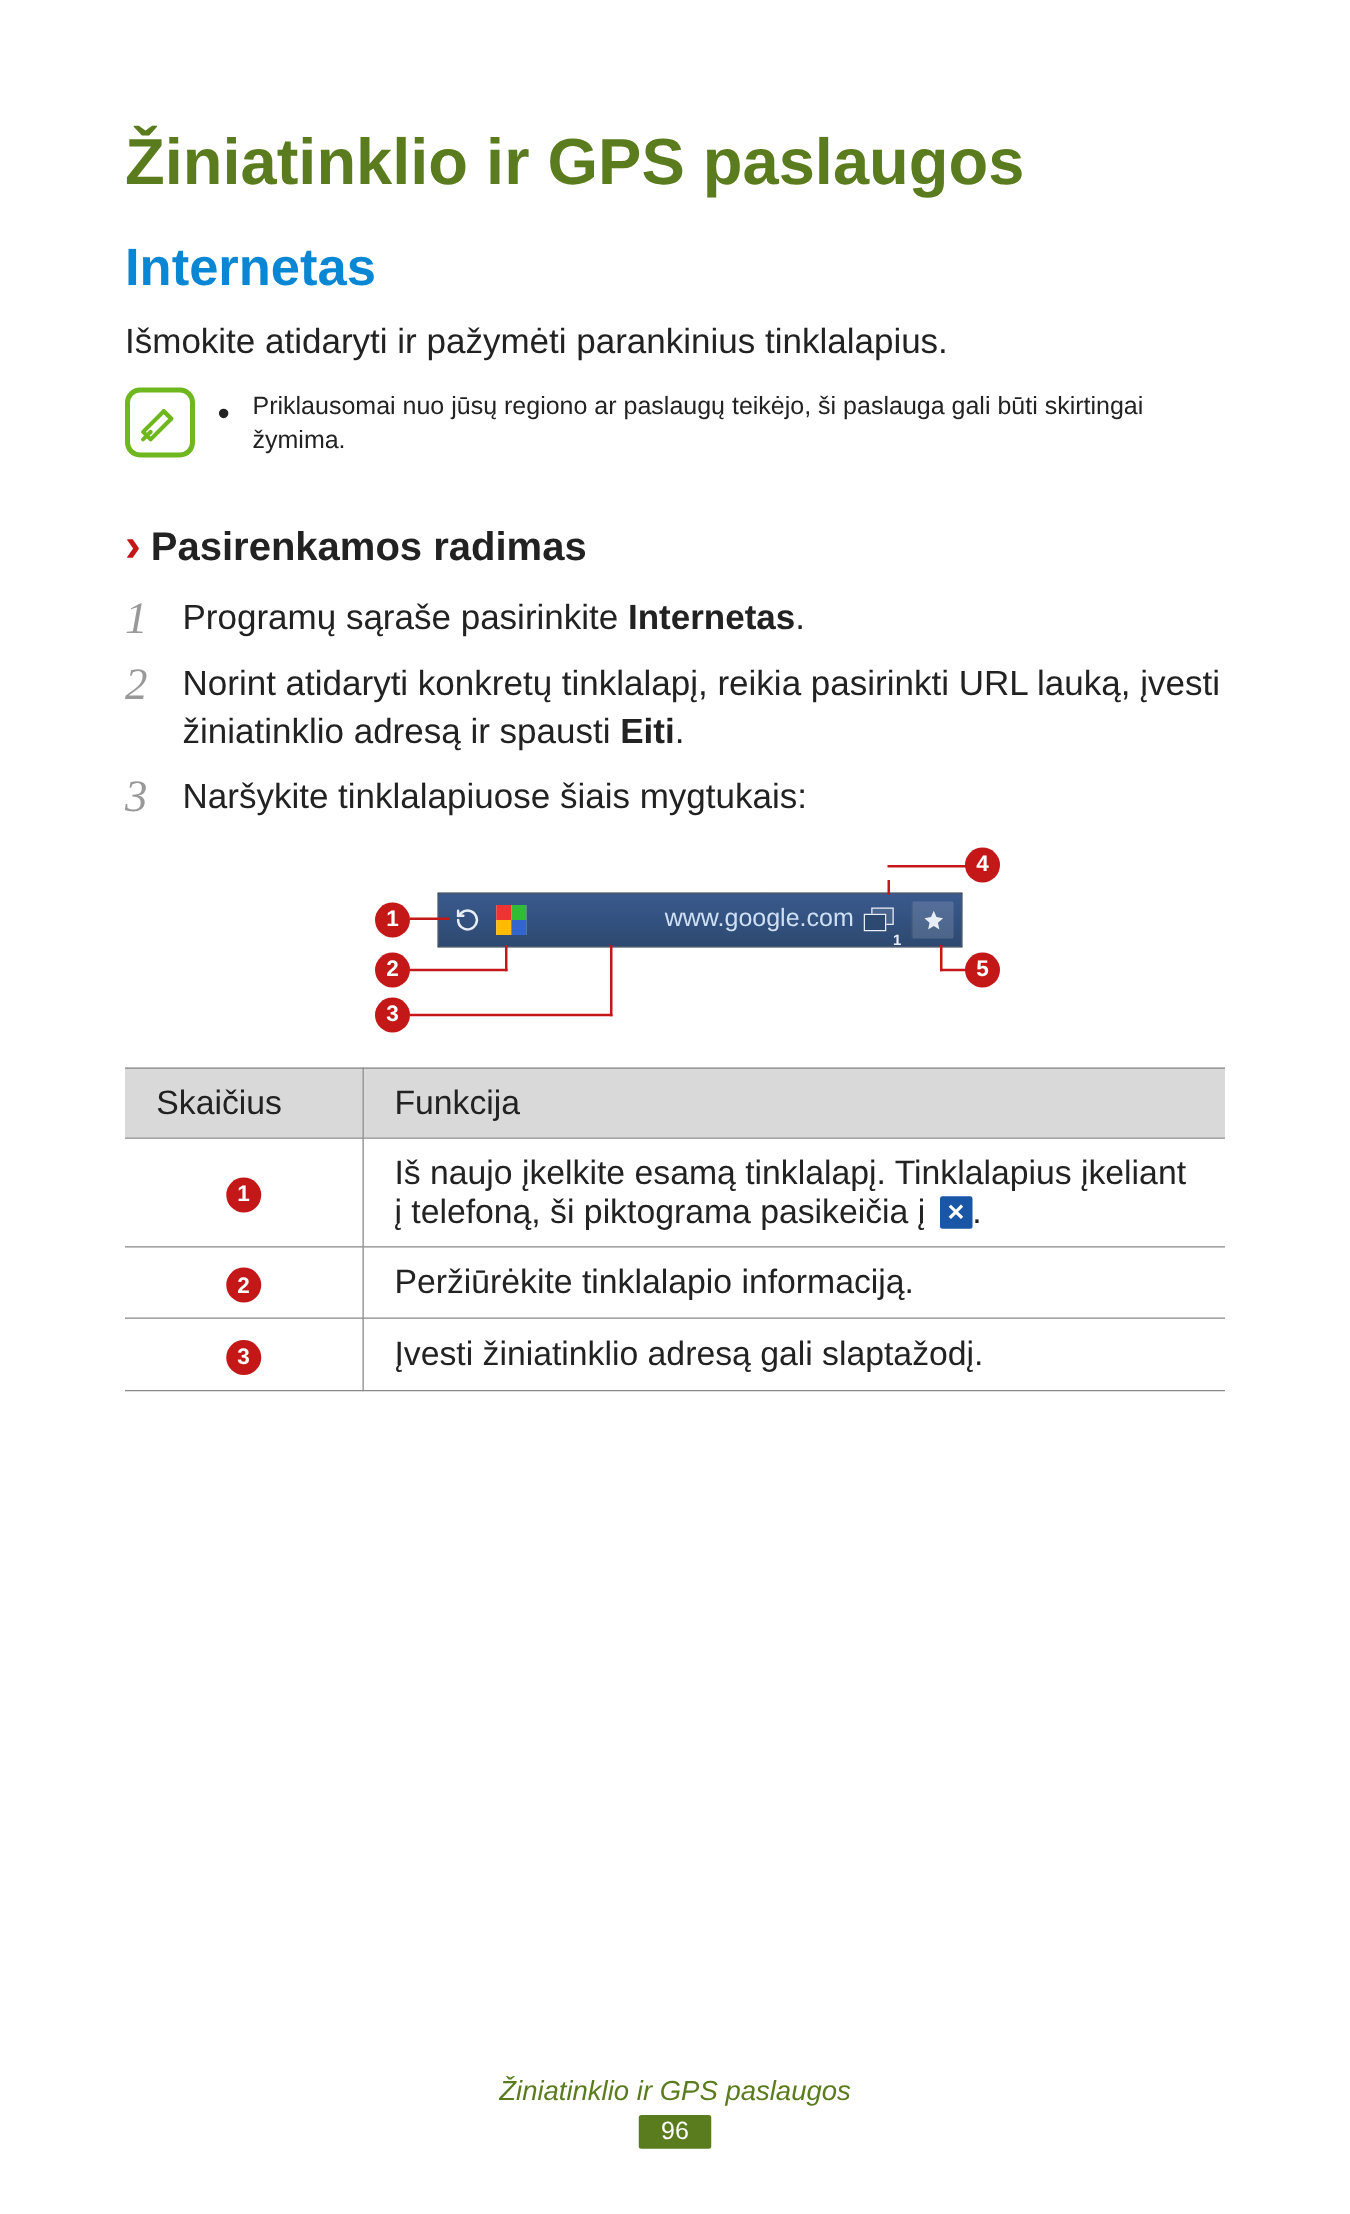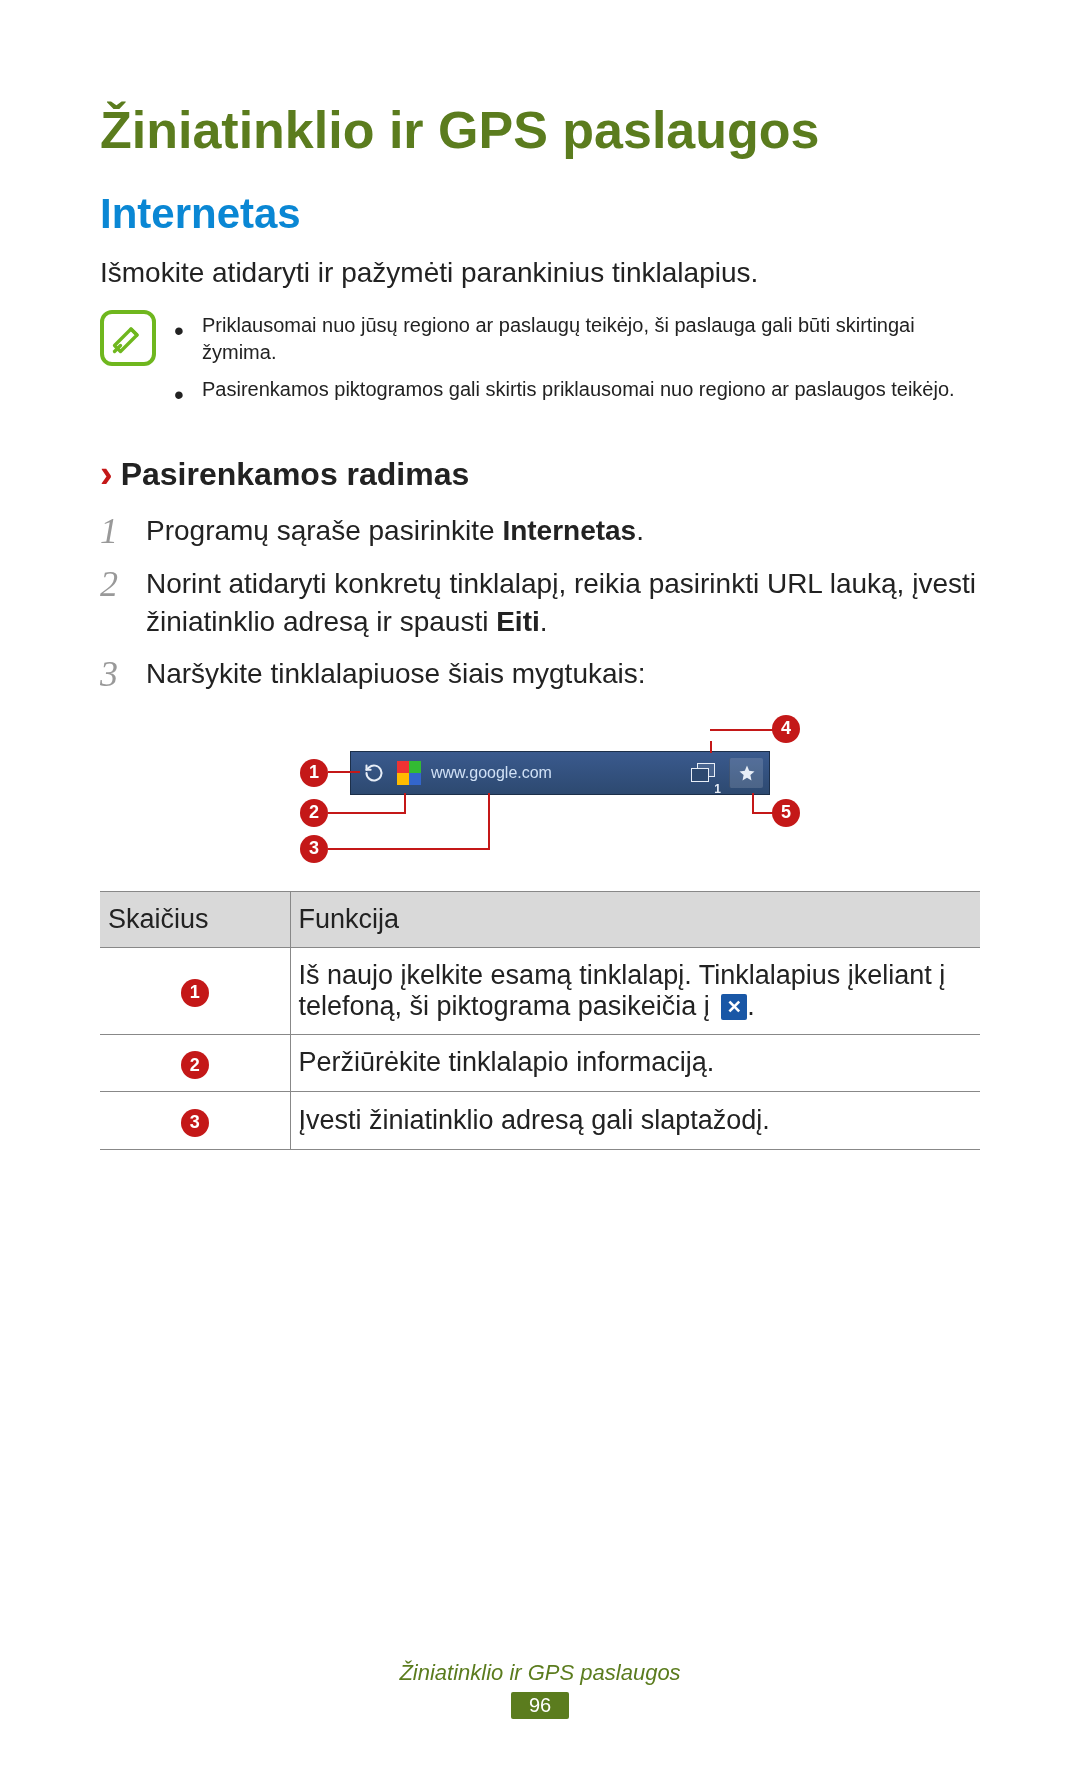--- a/index.html
+++ b/index.html
@@ -145,23 +145,24 @@
     grid-template-columns: 1fr 1fr;
     grid-template-rows: 1fr 1fr;
     margin: 0 6px;
   }
   .favicon-box span:nth-child(1){background:#e33;}
   .favicon-box span:nth-child(2){background:#3b3;}
   .favicon-box span:nth-child(3){background:#fb0;}
   .favicon-box span:nth-child(4){background:#36c;}
   .url-text {
     color: #cfe0f5;
-    font-size: 16px;
+    font-size: 20px;
     flex: 1;
     padding-left: 4px;
+    text-align: right;
   }
   .windows-btn {
     width: 40px;
     position: relative;
   }
   .win-stack {
     position: relative;
     width: 24px; height: 20px;
   }
   .win-stack span {
@@ -220,21 +221,21 @@
   .l5h { top: 97px; left: 492px; width: 22px; height: 2px; }
   .l5v { top: 78px; left: 492px; width: 2px; height: 21px; }
 
   table.func {
     width: 100%;
     border-collapse: collapse;
     font-size: 27px;
     margin-top: 6px;
   }
   table.func th, table.func td {
-    padding: 12px 8px;
+    padding: 12px 25px;
     text-align: left;
     vertical-align: middle;
   }
   table.func thead th {
     background: #d9d9d9;
     font-weight: normal;
     border-top: 1px solid #888;
     border-bottom: 1px solid #888;
   }
   table.func thead th:first-child {
@@ -307,21 +308,20 @@
   <div class="note-block">
     <div class="note-icon">
       <svg viewBox="0 0 24 24" fill="none" stroke="#6fb71e" stroke-width="2.2" stroke-linecap="round" stroke-linejoin="round">
         <path d="M3 17l4 4 11-11-4-4L3 17z"></path>
         <path d="M14 6l4 4"></path>
         <path d="M3 21l4-4"></path>
       </svg>
     </div>
     <ul class="bullet-list note-text">
       <li>Priklausomai nuo jūsų regiono ar paslaugų teikėjo, ši paslauga gali būti skirtingai žymima.</li>
-      <li>Pasirenkamos piktogramos gali skirtis priklausomai nuo regiono ar paslaugos teikėjo.</li>
     </ul>
   </div>
 
   <div class="subsection-row">
     <span class="chevron">›</span>
     <span class="subsection-title">Pasirenkamos radimas</span>
   </div>
 
   <div class="step">
     <div class="step-num">1</div>

